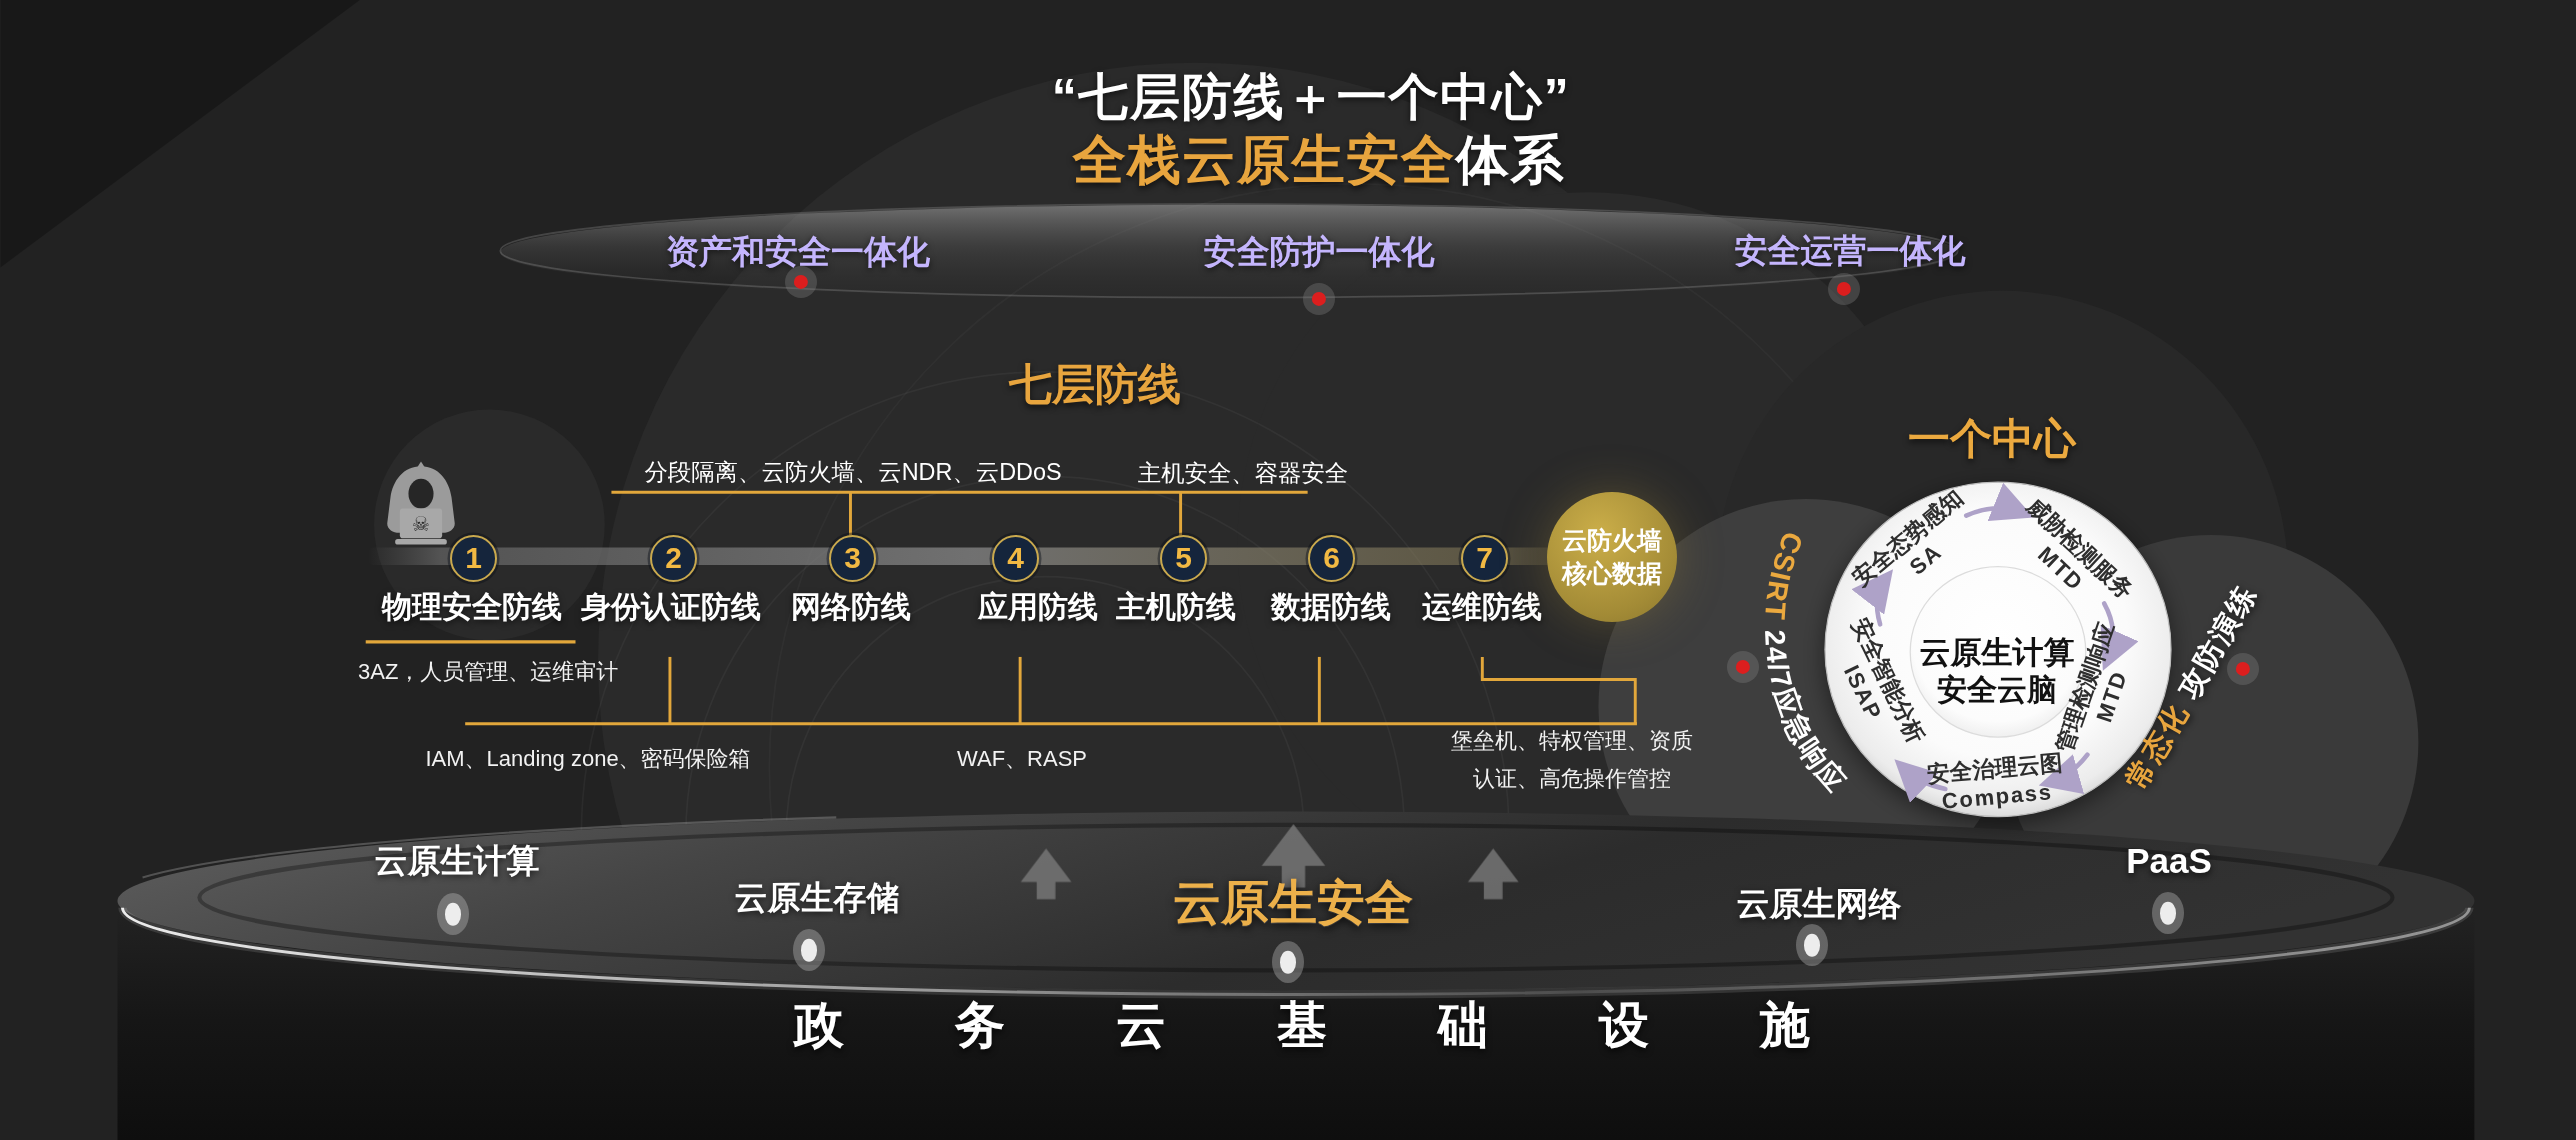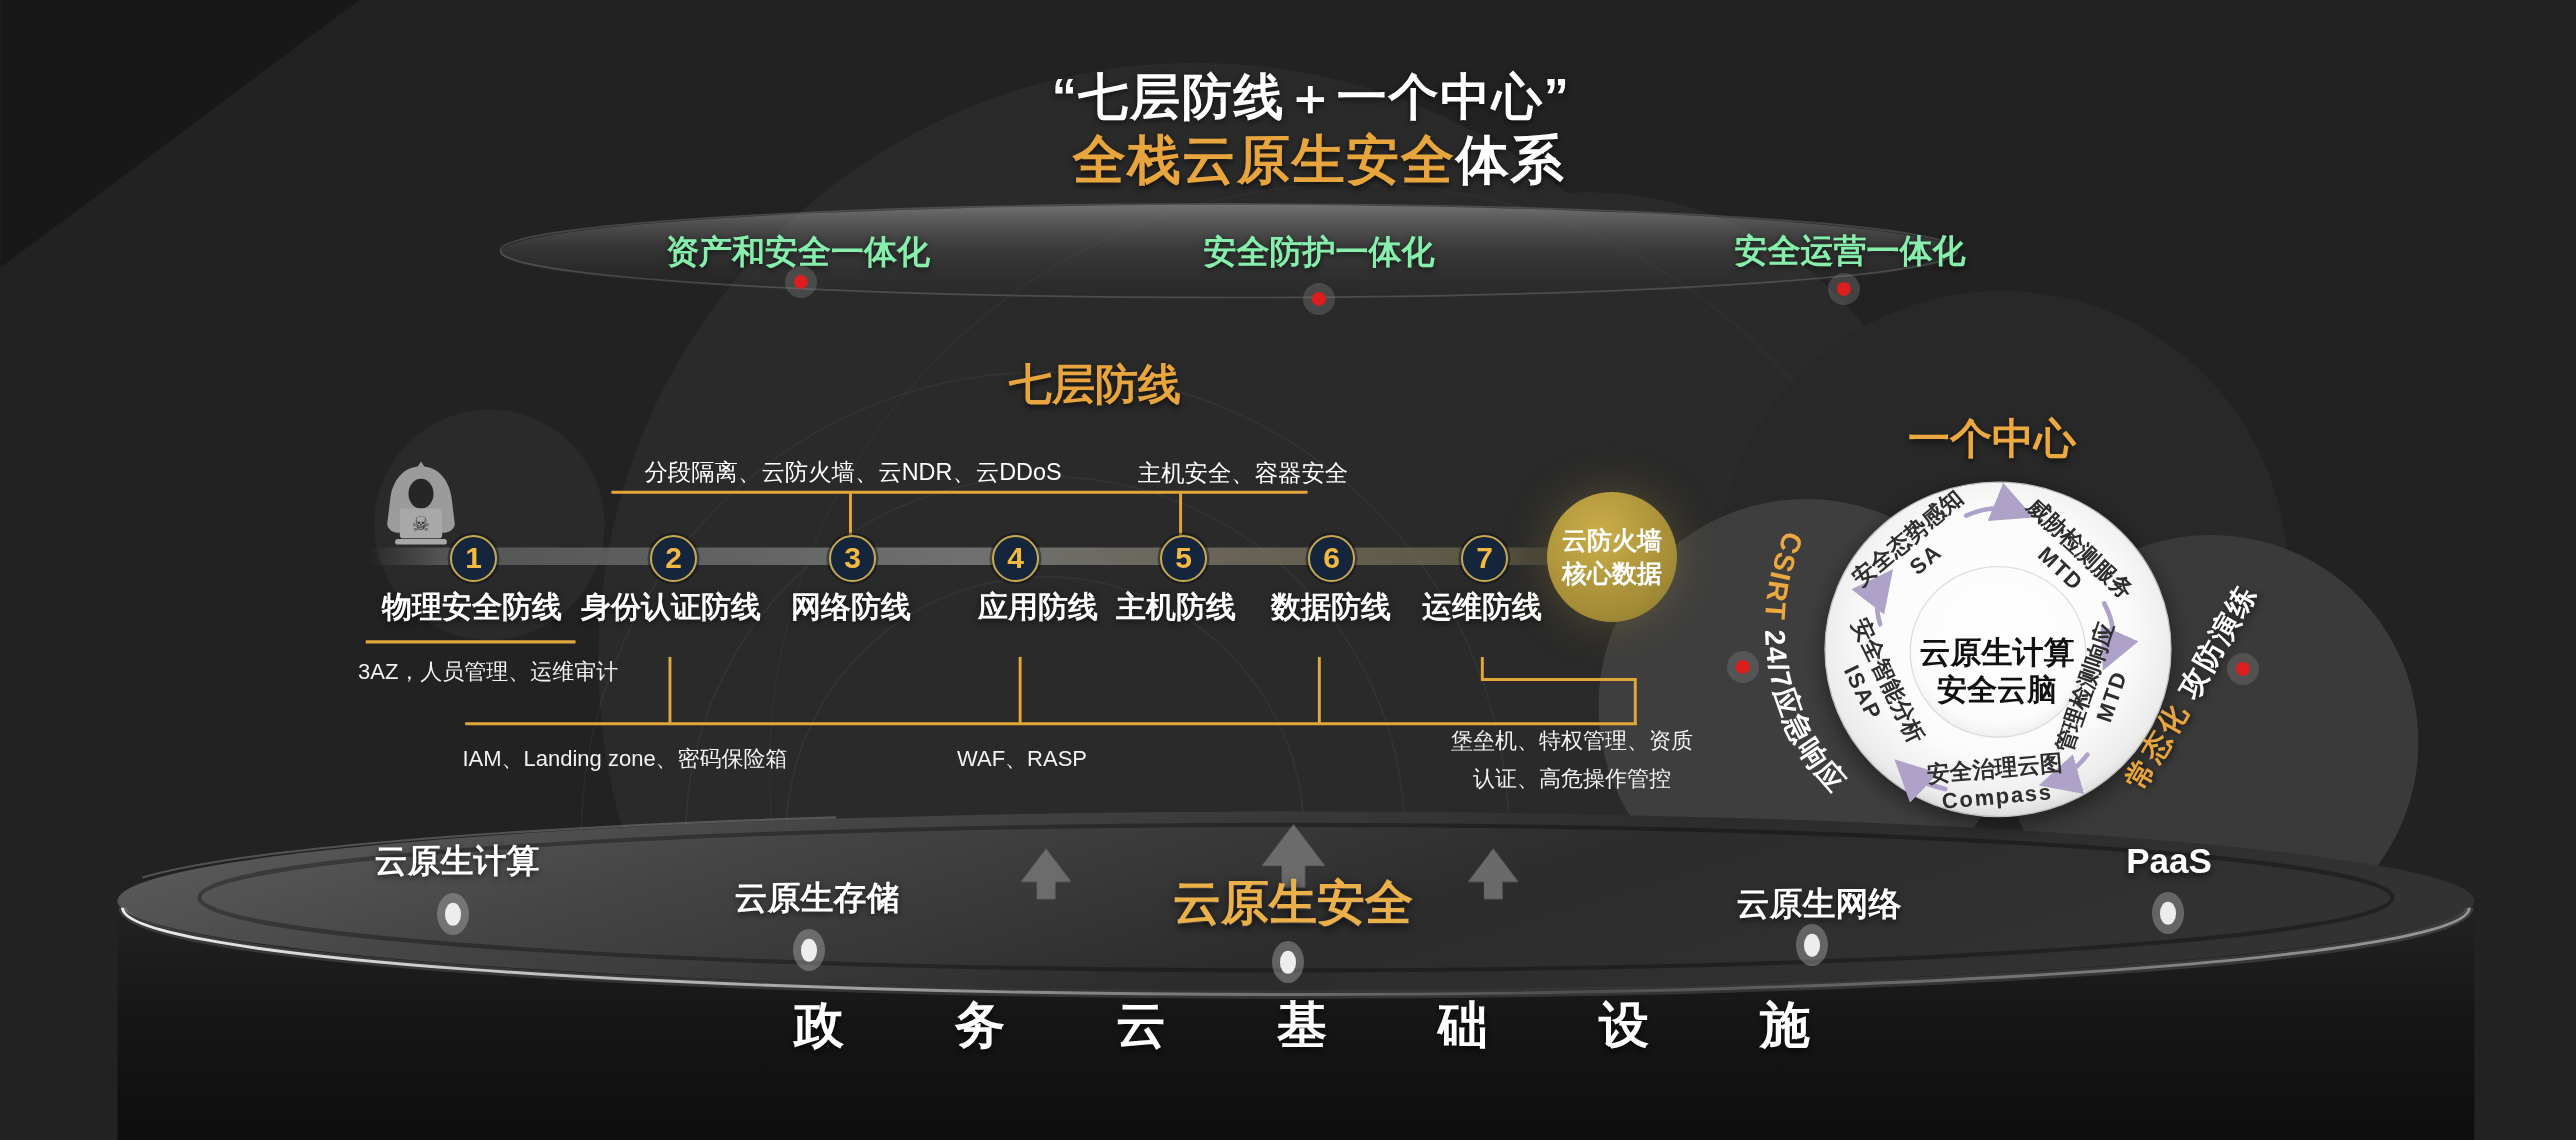--- a/index.html
+++ b/index.html
@@ -7,21 +7,21 @@
          background:#222222;font-family:"Liberation Sans","DejaVu Sans",sans-serif;}
   .abs{position:absolute;}
   .ctr{transform:translate(-50%,-50%);}
   .nw{white-space:nowrap;}
   .w{color:#ffffff;}
   .gold{color:#E8A53E;}
   .sh{text-shadow:0 2.5px 6.7px rgba(0,0,0,.65);}
   .title1{font-size:50px;font-weight:bold;color:#fff;letter-spacing:1.7px;}
   .title2{font-size:53px;font-weight:bold;letter-spacing:1.7px;}
   .h-gold{font-size:43px;font-weight:bold;color:#E8A53E;}
-  .toplbl{font-size:33px;font-weight:bold;color:#86efac;}
+  .toplbl{font-size:33px;font-weight:bold;color:#c4b5fd;}
   .reddot{width:32px;height:32px;border-radius:50%;background:rgba(130,130,130,.35);}
   .reddot i{position:absolute;left:50%;top:50%;transform:translate(-50%,-50%);
             width:14.2px;height:14.2px;border-radius:50%;background:#DC1E1E;display:block;}
   .grouplbl{font-size:23.4px;color:#fff;}
   .numcirc{width:43px;height:43px;border-radius:50%;background:#15253C;
            border:2.5px solid #C9A94E;box-shadow:0 0 0 2.5px rgba(10,15,25,.45);
            color:#F2B943;font-size:30px;font-weight:bold;text-align:center;line-height:42px;}
   .layerlbl{font-size:30px;font-weight:bold;color:#fff;}
   .note{font-size:22px;color:#f2f2f2;}
   .note2{font-size:22px;color:#f2f2f2;text-align:center;line-height:38px;}
@@ -219,21 +219,21 @@
   <div class="abs ctr nw layerlbl sh" style="left:472px;top:607px;">物理安全防线</div>
   <div class="abs ctr nw layerlbl sh" style="left:671px;top:607px;">身份认证防线</div>
   <div class="abs ctr nw layerlbl sh" style="left:851px;top:607px;">网络防线</div>
   <div class="abs ctr nw layerlbl sh" style="left:1018px;top:607px;margin-left:20px;">应用防线</div>
   <div class="abs ctr nw layerlbl sh" style="left:1176px;top:607px;">主机防线</div>
   <div class="abs ctr nw layerlbl sh" style="left:1331px;top:607px;">数据防线</div>
   <div class="abs ctr nw layerlbl sh" style="left:1482px;top:607px;">运维防线</div>
 
   <div class="abs nw note" style="left:358px;top:657px;">3AZ，人员管理、运维审计</div>
 
-  <div class="abs ctr nw note" style="left:625px;top:759px;">IAM、Landing zone、密码保险箱</div>
+  <div class="abs ctr nw note" style="left:588px;top:759px;">IAM、Landing zone、密码保险箱</div>
   <div class="abs ctr nw note" style="left:1022px;top:759px;">WAF、RASP</div>
   <div class="abs ctr note2" style="left:1572px;top:760px;">
     <span style="display:block">堡垒机、特权管理、资质</span>
     <span style="display:block">认证、高危操作管控</span>
   </div>
 
   <div class="abs keycirc" style="left:1547px;top:492px;">
     <span>云防火墙</span>
     <span>核心数据</span>
   </div>

